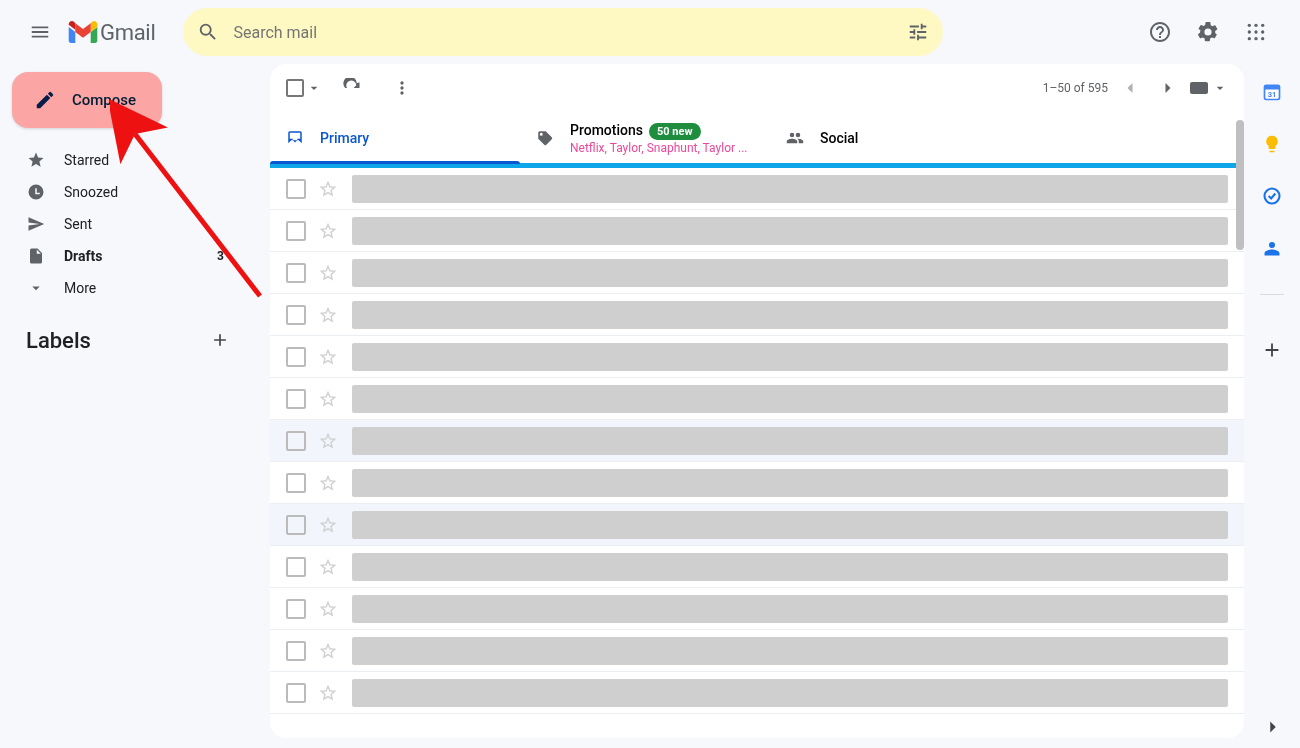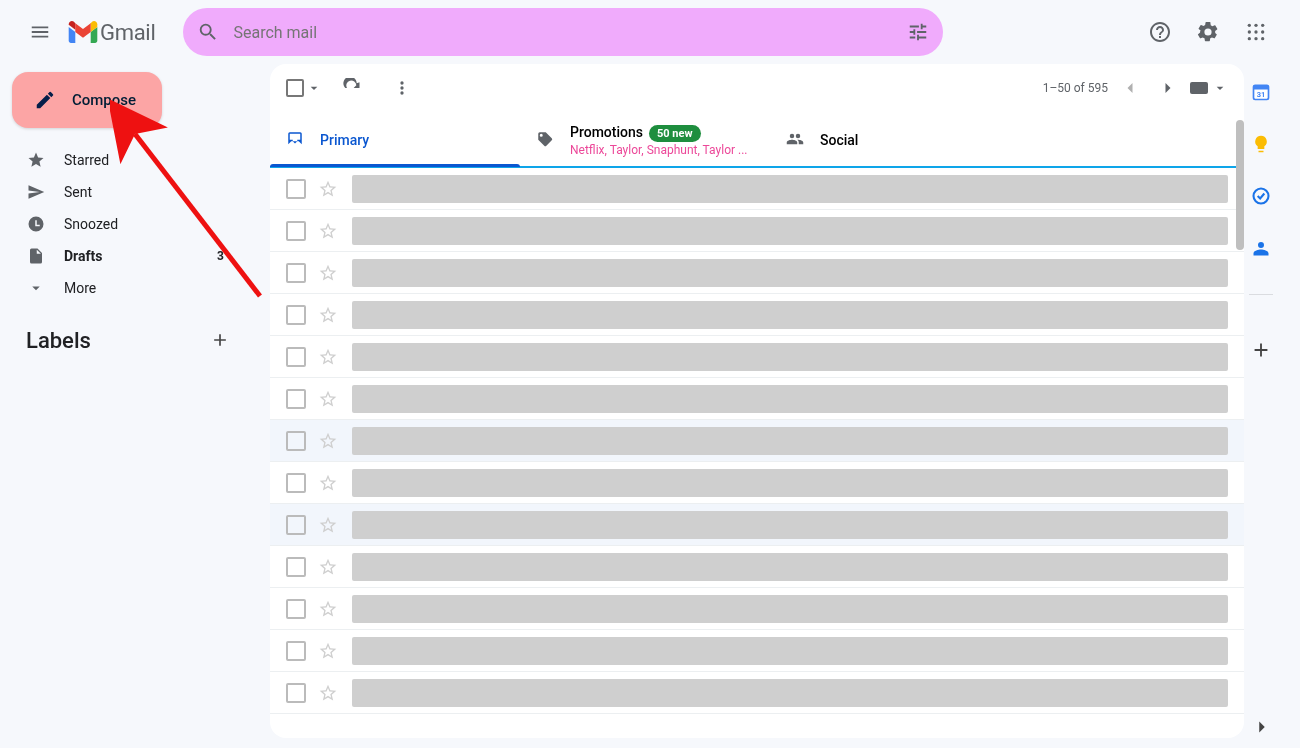--- a/index.html
+++ b/index.html
@@ -3,21 +3,21 @@
 <meta charset="utf-8">
 <style>
   * { box-sizing: border-box; margin: 0; padding: 0; font-family: 'Google Sans', Roboto, Arial, sans-serif; }
   body { width: 1300px; height: 748px; background: #f6f8fc; overflow: hidden; position: relative; }
 
   
   .header { display: flex; align-items: center; height: 64px; padding: 0 16px; }
   .hamburger-btn { width: 48px; height: 48px; border-radius: 50%; display:flex; align-items:center; justify-content:center; cursor:pointer; }
   .logo-wrap { display:flex; align-items:center; margin-left: 4px; margin-right: 28px; cursor:pointer; }
   .logo-text { font-size: 22px; color:#5f6368; margin-left:2px; letter-spacing:-0.3px; }
-  .search-bar { flex: 0 0 760px; height: 48px; background:#f0abfc; border-radius: 28px; display:flex; align-items:center; padding: 0 14px; margin-left: 0; }
+  .search-bar { flex: 0 0 760px; height: 48px; background:#fef9c3; border-radius: 28px; display:flex; align-items:center; padding: 0 14px; margin-left: 0; }
   .search-bar .sicon { color:#5f6368; }
   .search-input { flex:1; border:none; background:transparent; font-size:16px; color:#5f6368; margin-left:14px; outline:none; }
   .search-bar .tune { color:#5f6368; cursor:pointer; }
   .header-right { margin-left:auto; display:flex; align-items:center; gap:8px; padding-right:8px; }
   .hicon-btn { width:40px; height:40px; border-radius:50%; display:flex; align-items:center; justify-content:center; cursor:pointer; color:#5f6368; }
 
   
   .sidebar { position:absolute; top:64px; left:0; width:256px; height:calc(100% - 64px); padding-top:8px; }
   .compose-btn { display:flex; align-items:center; gap:16px; background:#fca5a5; height:56px; border-radius:16px; padding:0 22px; margin:0 12px 16px 12px; cursor:pointer; box-shadow:0 1px 3px rgba(0,0,0,0.15); width:150px; }
   .compose-btn span.txt { font-size:15px; color:#001d35; font-weight:500; }
@@ -36,39 +36,39 @@
   .main { position:absolute; top:64px; left:270px; right:56px; bottom:10px; background:#ffffff; border-radius:16px; overflow:hidden; }
   .toolbar { display:flex; align-items:center; height:48px; padding:0 16px; }
   .tb-check { display:flex; align-items:center; gap:2px; cursor:pointer; color:#5f6368; }
   .tb-btn { width:40px; height:40px; border-radius:50%; display:flex; align-items:center; justify-content:center; cursor:pointer; color:#5f6368; margin-left:10px; }
   .tb-right { margin-left:auto; display:flex; align-items:center; gap:6px; color:#5f6368; font-size:12px; }
   .pg-btn { width:32px; height:32px; border-radius:50%; display:flex; align-items:center; justify-content:center; cursor:pointer; color:#b0b0b0; }
   .pg-btn.enabled { color:#5f6368; }
   .kb-toggle { display:flex; align-items:center; gap:4px; cursor:pointer; }
   .kb-rect { width:18px; height:12px; background:#5f6368; border-radius:2px; }
 
-  .tabs { display:flex; border-bottom:2px solid #0ea5e9; height:56px; }
+  .tabs { display:flex; border-bottom:5px solid #0ea5e9; height:56px; }
   .tab { width:250px; display:flex; align-items:center; gap:16px; padding:0 16px; cursor:pointer; position:relative; }
   .tab.active { color:#0b57d0; }
   .tab.active::after { content:""; position:absolute; left:0; bottom:-1px; width:100%; height:3px; background:#0b57d0; border-radius:3px 3px 0 0; }
   .tab .ticon { color:#5f6368; }
   .tab.active .ticon { color:#0b57d0; }
   .tab .tlabel { font-size:14px; font-weight:500; }
   .tab .tsub { font-size:12px; color:#ec4899; display:block; margin-top:2px; }
   .tab .badge { background:#1e8e3e; color:#fff; font-size:11px; font-weight:700; padding:2px 8px; border-radius:10px; margin-left:6px; }
 
   .mail-list { }
   .mail-row { display:flex; align-items:center; height:42px; border-bottom:1px solid #eceff1; padding:0 16px; cursor:pointer; }
   .mail-row.shade { background:#f2f6fc; }
   .row-check { width:20px; height:20px; border:2px solid #bbb; border-radius:2px; cursor:pointer; }
   .row-star { color:#cfcfcf; margin-left:12px; cursor:pointer; }
   .row-body { flex:1; height:28px; background:#cfcfcf; margin-left:14px; border-radius:2px; }
 
   
-  .rpanel { position:absolute; top:64px; right:11px; width:56px; height:calc(100% - 64px); display:flex; flex-direction:column; align-items:center; padding-top:18px; gap:32px; }
+  .rpanel { position:absolute; top:64px; right:0; width:56px; height:calc(100% - 64px); display:flex; flex-direction:column; align-items:center; padding-top:18px; gap:32px; }
   .ricon { width:20px; height:20px; cursor:pointer; display:flex; align-items:center; justify-content:center; }
   .rdivider { width:24px; height:1px; background:#dadce0; margin-top:4px; }
   .rplus { font-size:24px; color:#444; cursor:pointer; margin-top:12px; }
   .rarrow { position:absolute; bottom:10px; right:16px; color:#444; cursor:pointer; }
 
   
   .anno-arrow { position:absolute; top:96px; left:110px; pointer-events:none; z-index:50; }
 
   
   .vscroll { position:absolute; top:120px; right:56px; width:8px; height:130px; background:#bfbfbf; border-radius:4px; }
@@ -142,32 +142,32 @@
         <span class="nicon">
           <svg width="18" height="18" viewBox="0 0 24 24">
             <path fill="currentColor" d="M12 17.27L18.18 21l-1.64-7.03L22 9.24l-7.19-.62L12 2 9.19 8.62 2 9.24l5.46 4.73L5.82 21z"></path>
           </svg>
         </span>
         <span>Starred</span>
       </li>
       <li class="nav-item inactive">
         <span class="nicon">
           <svg width="18" height="18" viewBox="0 0 24 24">
-            <path fill="currentColor" d="M2 21l21-9L2 3v7l15 2-15 2v7z"></path>
-          </svg>
-        </span>
-        <span>Sent</span>
+            <path fill="currentColor" d="M12 2a10 10 0 100 20 10 10 0 000-20zm1 11h4v2h-6V7h2v6z"></path>
+          </svg>
+        </span>
+        <span>Snoozed</span>
       </li>
       <li class="nav-item inactive">
         <span class="nicon">
           <svg width="18" height="18" viewBox="0 0 24 24">
-            <path fill="currentColor" d="M12 2a10 10 0 100 20 10 10 0 000-20zm1 11h4v2h-6V7h2v6z"></path>
-          </svg>
-        </span>
-        <span>Snoozed</span>
+            <path fill="currentColor" d="M2 21l21-9L2 3v7l15 2-15 2v7z"></path>
+          </svg>
+        </span>
+        <span>Sent</span>
       </li>
       <li class="nav-item inactive bold">
         <span class="nicon">
           <svg width="18" height="18" viewBox="0 0 24 24">
             <path fill="currentColor" d="M14 2H6a2 2 0 00-2 2v16a2 2 0 002 2h12a2 2 0 002-2V8l-6-6zM13 9V3.5L18.5 9H13z"></path>
           </svg>
         </span>
         <span>Drafts</span>
         <span class="count">3</span>
       </li>

